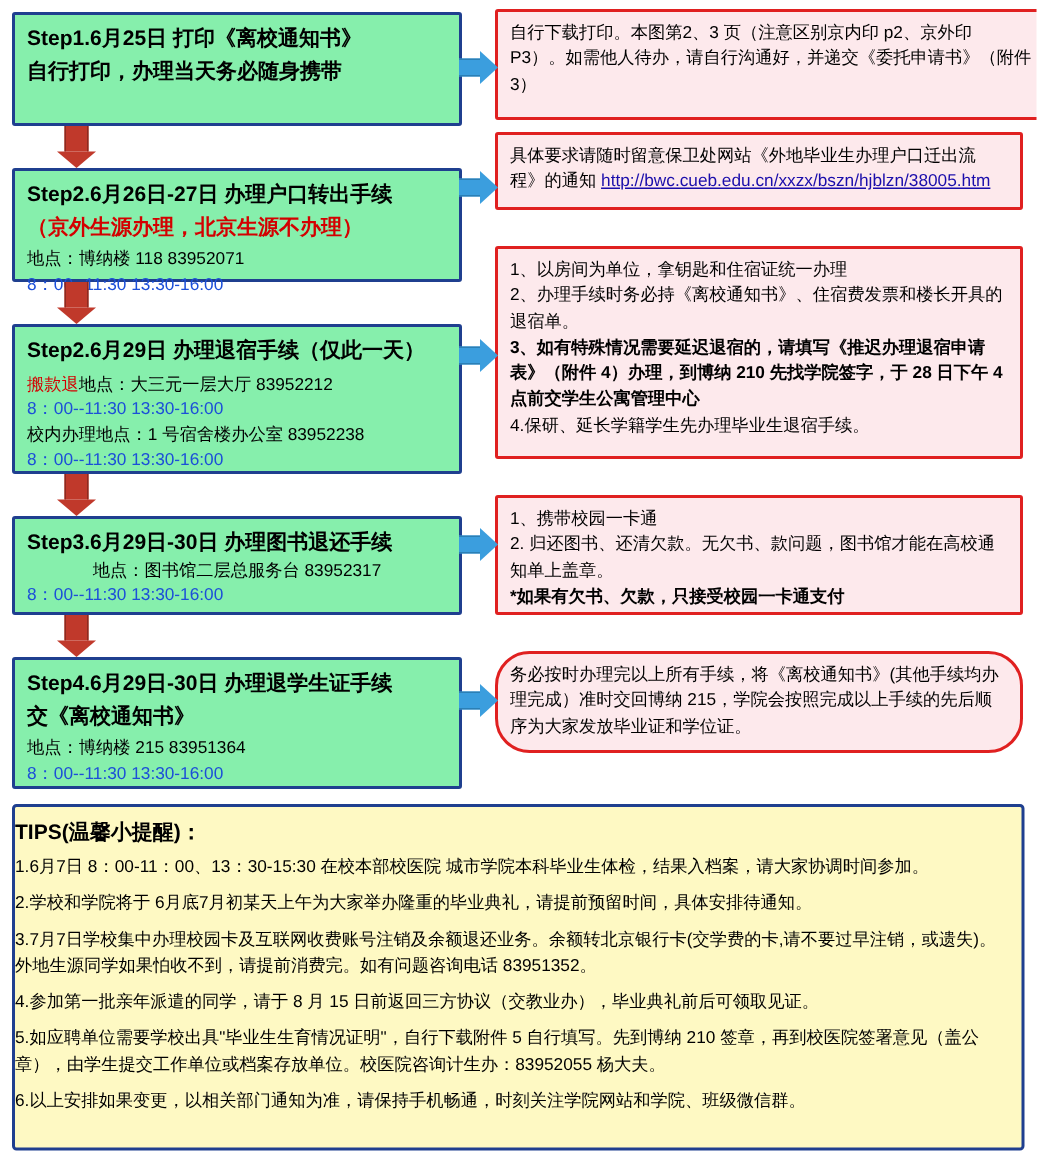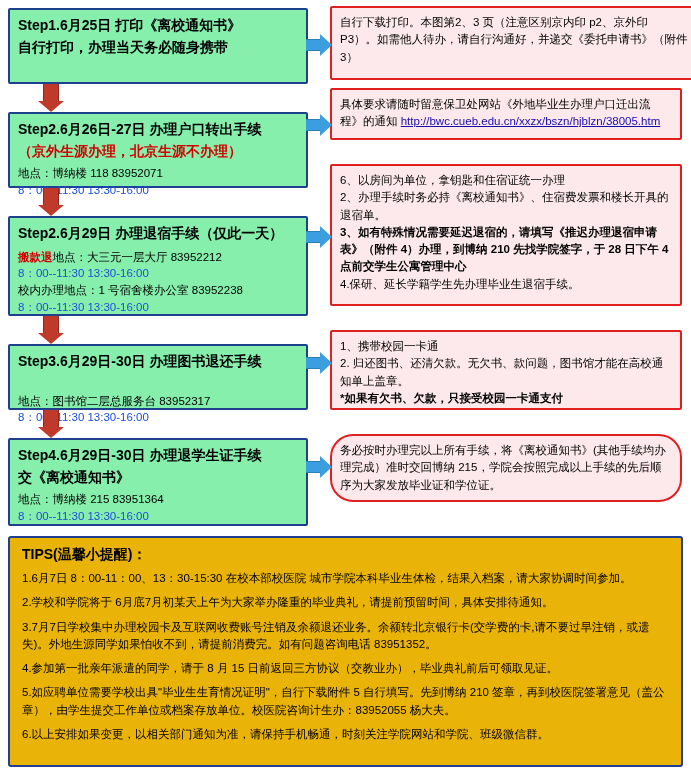--- a/index.html
+++ b/index.html
@@ -27,21 +27,21 @@
     font-weight:bold;
     font-size:14px;
     color:#000;
     line-height:1.55;
   }
   .lbox .sub{
     font-size:11.5px;
     line-height:1.45;
     color:#000;
   }
-  .lbox .red{color:#d40000;font-weight:bold;text-align:right;}
+  .lbox .red{color:#d40000;font-weight:normal;text-align:right;}
   .lbox .timeblue{color:#1c4fd8;}
 
   
   .rbox{
     position:absolute;
     box-sizing:border-box;
     border:2px solid #e02020;
     background:#fde9ec;
     border-radius:2px;
     padding:6px 8px;
@@ -78,22 +78,22 @@
     border-left:12px solid #3b9ede;
   }
 
   
   .tips{
     position:absolute;
     left:8px;top:536px;width:675px;height:231px;
     box-sizing:border-box;
     border:2px solid #1f3f8f;
     border-radius:3px;
-    background:#eab308;
-    padding:8px 12px 4px 12px;
+    background:#fef9c3;
+    padding:8px 12px 4px 0;
   }
   .tips .t-title{font-weight:bold;font-size:14px;margin-bottom:6px;}
   .tips p{margin:0 0 7px 0;font-size:11.5px;line-height:1.5;}
 </style>
 </head>
 <body>
 
 <div class="flow">
 
   <div class="lbox" style="left:8px;top:8px;width:300px;height:76px;">
@@ -140,39 +140,39 @@
     <div class="title">Step2.6月29日 办理退宿手续（仅此一天）</div>
     <div class="sub" style="margin-top:4px;">
       <span class="red">搬款退</span><span>地点：大三元一层大厅 83952212</span>
     </div>
     <div class="sub timeblue">8：00--11:30   13:30-16:00</div>
     <div class="sub">校内办理地点：1 号宿舍楼办公室 83952238</div>
     <div class="sub timeblue">8：00--11:30   13:30-16:00</div>
   </div>
 
   <div class="rbox" style="left:330px;top:164px;width:352px;height:142px;">
-    <div>6、以房间为单位，拿钥匙和住宿证统一办理</div>
+    <div>1、以房间为单位，拿钥匙和住宿证统一办理</div>
     <div>2、办理手续时务必持《离校通知书》、住宿费发票和楼长开具的退宿单。</div>
     <div class="bold">3、如有特殊情况需要延迟退宿的，请填写《推迟办理退宿申请表》（附件 4）办理，到博纳 210 先找学院签字，于 28 日下午 4 点前交学生公寓管理中心</div>
     <div>4.保研、延长学籍学生先办理毕业生退宿手续。</div>
   </div>
 
   <div class="rarrow" style="left:306px;top:226px;width:26px;">
     <div class="shaft" style="width:14px;"></div>
       <div class="head"></div>
   </div>
 
   <div class="darrow" style="left:38px;top:316px;height:28px;">
     <div class="shaft" style="height:17px;"></div>
       <div class="head"></div>
   </div>
 
   <div class="lbox" style="left:8px;top:344px;width:300px;height:66px;">
     <div class="title">Step3.6月29日-30日 办理图书退还手续</div>
-    <div class="sub" style="margin-top:20px;">地点：图书馆二层总服务台 83952317</div>
+    <div class="sub" style="margin-top:0;text-align:center;">地点：图书馆二层总服务台 83952317</div>
     <div class="sub timeblue">8：00--11:30   13:30-16:00</div>
   </div>
 
   <div class="rbox" style="left:330px;top:330px;width:352px;height:80px;">
     <div>1、携带校园一卡通</div>
     <div>2. 归还图书、还清欠款。无欠书、款问题，图书馆才能在高校通知单上盖章。</div>
     <div class="bold">*如果有欠书、欠款，只接受校园一卡通支付</div>
   </div>
 
   <div class="rarrow" style="left:306px;top:352px;width:26px;">

